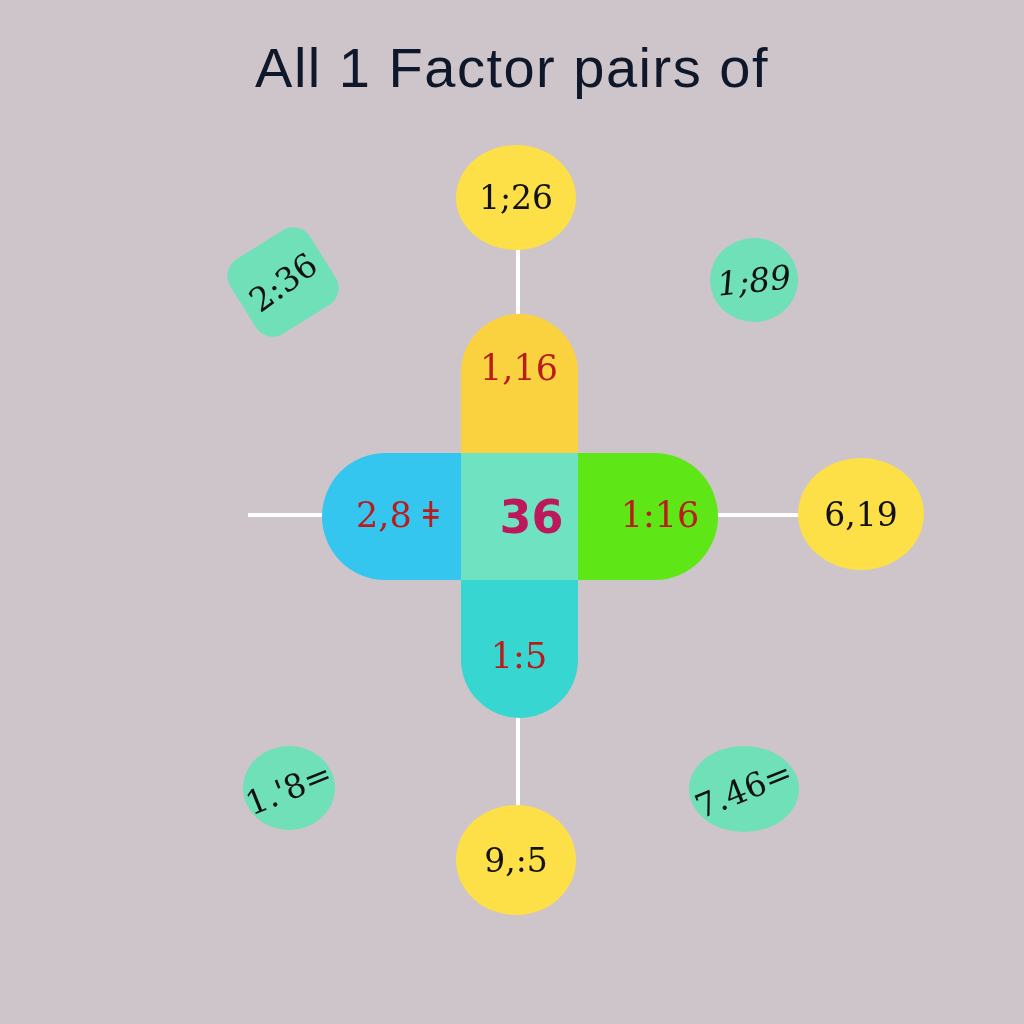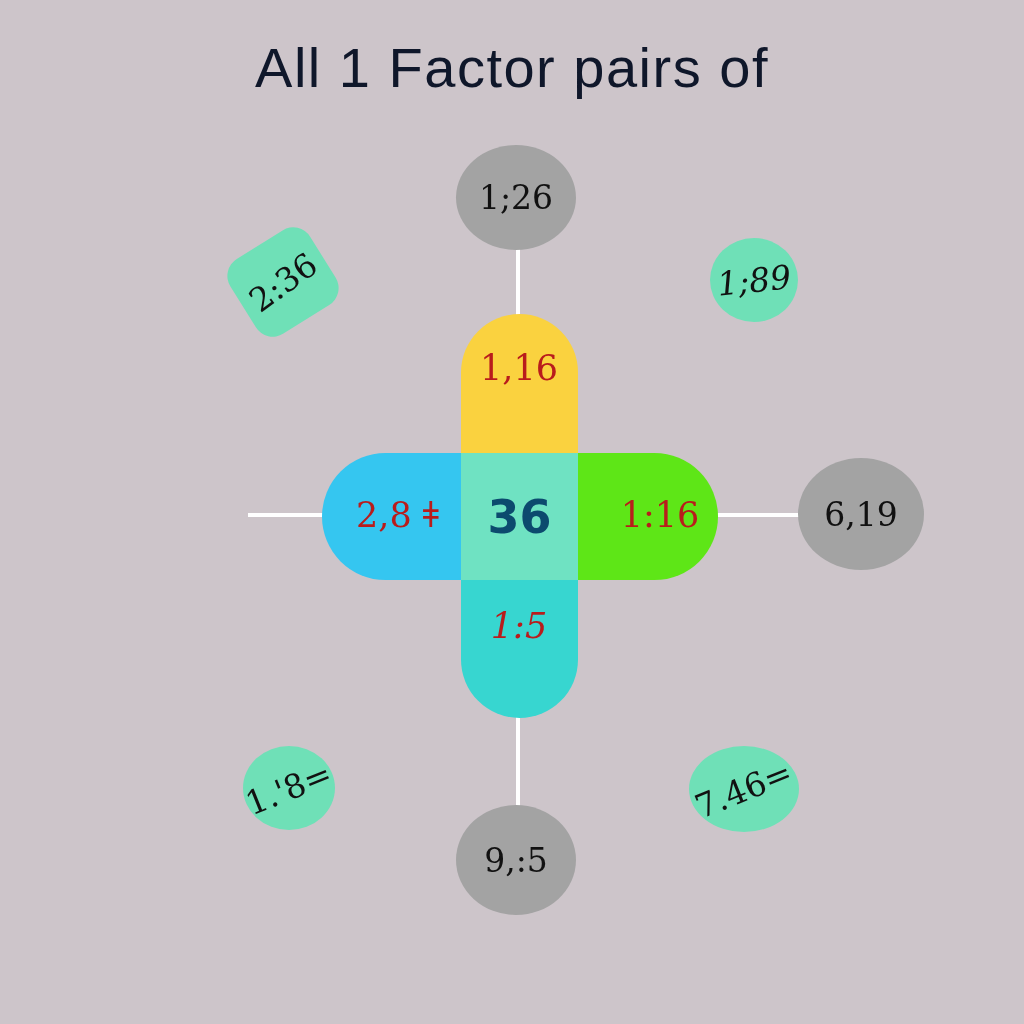--- a/index.html
+++ b/index.html
@@ -114,51 +114,52 @@
   .bar-label {
     position: absolute;
     color: #b91c1c;
     font-family: "DejaVu Serif", serif;
     font-size: 35px;
     font-weight: 400;
     white-space: nowrap;
     text-align: center;
   }
   .lbl-top    { left: 421px; top: 348px; width: 196px; }
-  .lbl-bottom { left: 421px; top: 606px; width: 196px; font-style: italic; }
+  .lbl-bottom { left: 421px; top: 636px; width: 196px; }
   .lbl-left   { left: 320px; top: 495px; width: 155px; }
   .lbl-right  { left: 570px; top: 495px; width: 180px; }
 
   .center-label {
     position: absolute;
     left: 461px;
     top: 490px;
     width: 117px;
     text-align: center;
-    color: #0c4a6e;
+    color: #be185d;
     font-family: "DejaVu Sans", sans-serif;
     font-size: 46px;
     font-weight: 700;
     white-space: nowrap;
+    padding-left: 12px;
   }
 
   
   .node {
     position: absolute;
     display: flex;
     align-items: center;
     justify-content: center;
     color: #111111;
     font-family: "DejaVu Serif", serif;
     font-size: 33px;
     font-weight: 400;
     white-space: nowrap;
   }
   .node.circle { border-radius: 50%; }
-  .node.yellow { background: #a3a3a3; }
+  .node.yellow { background: #fde047; }
   .node.mint   { background: #6fe0b7; }
 
   .node-top    { left: 456px; top: 145px; width: 120px; height: 105px; }
   .node-bottom { left: 456px; top: 805px; width: 120px; height: 110px; }
   .node-left   { left: 112px; top: 458px; width: 128px; height: 112px; }
   .node-right  { left: 798px; top: 458px; width: 126px; height: 112px; }
 
   .node-tl {
     left: 236px; top: 238px;
     width: 94px; height: 88px;

